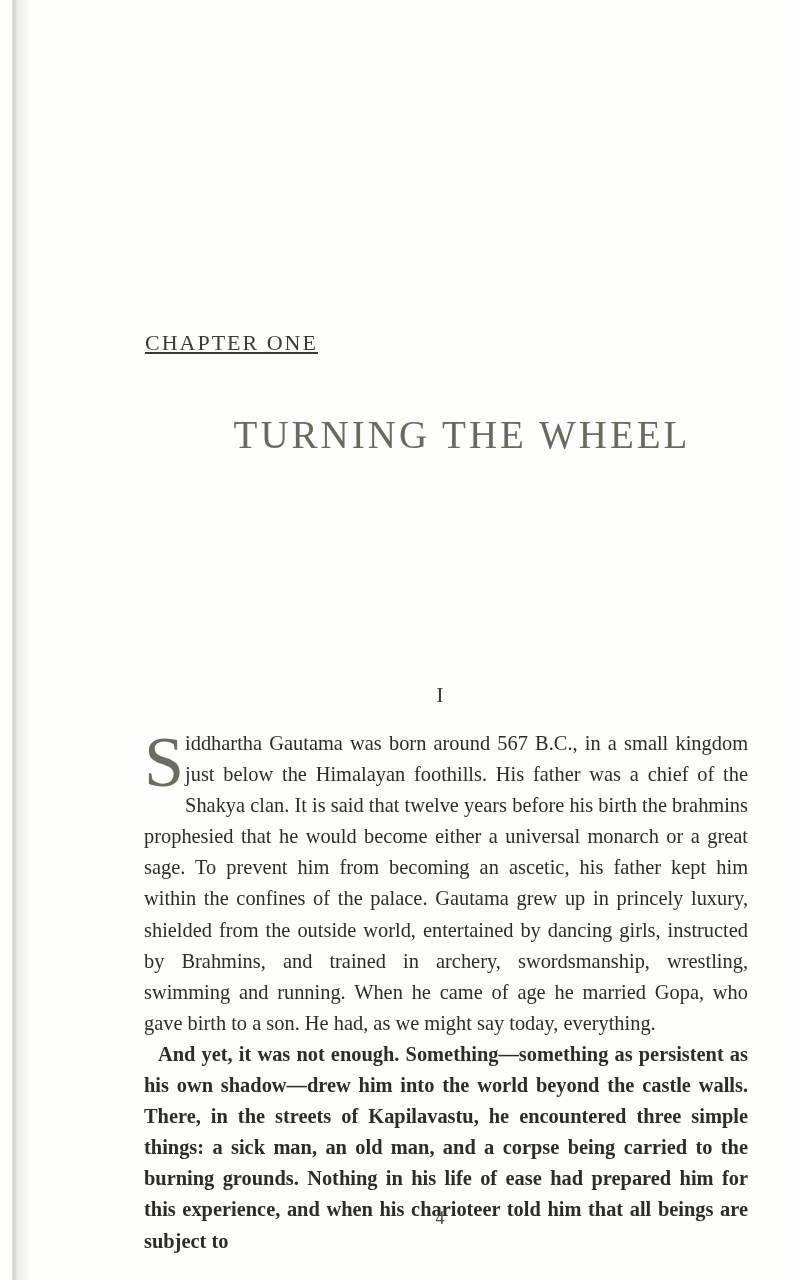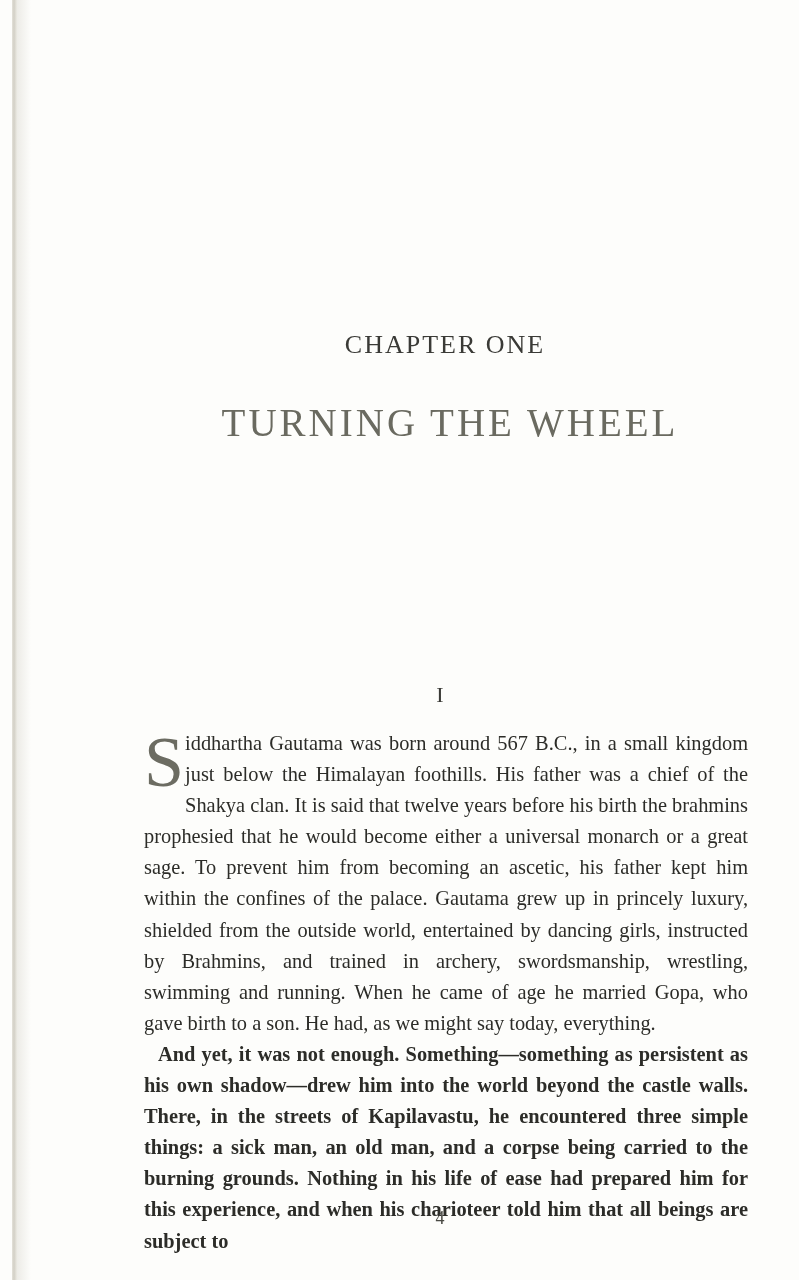--- a/index.html
+++ b/index.html
@@ -29,24 +29,24 @@
       top: 0;
       width: 14px;
       height: 1280px;
       background: linear-gradient(to right, rgba(220,218,210,0.5), rgba(253,253,251,0));
     }
     .chapter-label {
       position: absolute;
       top: 330px;
       left: 145px;
       width: 600px;
-      text-align: center;
-      font-size: 26px;
+      font-size: 22px;
       letter-spacing: 2px;
       color: #3a3a36;
+      text-decoration: underline;
     }
     .chapter-title {
       position: absolute;
       top: 400px;
       left: 145px;
       width: 610px;
       text-align: center;
       font-size: 39px;
       letter-spacing: 3px;
       color: #6a6a60;
@@ -97,21 +97,21 @@
     }
   </style>
 </head>
 <body>
 
 <div class="page-edge"></div>
 <div class="page-edge-shadow"></div>
 
 <div class="chapter-label">CHAPTER ONE</div>
 
-<h1 class="chapter-title" style="margin:0;font-weight:normal;">TURNING THE WHEEL</h1>
+<h1 class="chapter-title" style="margin:12px;font-weight:normal;">TURNING THE WHEEL</h1>
 
 <div class="section-marker">I</div>
 
 <div class="body-text">
   <p>
     <span class="drop-cap">S</span><span>iddhartha Gautama was born around 567 B.C., in a small kingdom just below the Himalayan foothills. His father was a chief of the Shakya clan. It is said that twelve years before his birth the brahmins prophesied that he would become either a universal monarch or a great sage. To prevent him from becoming an ascetic, his father kept him within the confines of the palace. Gautama grew up in princely luxury, shielded from the outside world, entertained by dancing girls, instructed by Brahmins, and trained in archery, swordsmanship, wrestling, swimming and running. When he came of age he married Gopa, who gave birth to a son. He had, as we might say today, everything.</span>
   </p>
   <p class="indent">And yet, it was not enough. Something—something as persistent as his own shadow—drew him into the world beyond the castle walls. There, in the streets of Kapilavastu, he encountered three simple things: a sick man, an old man, and a corpse being carried to the burning grounds. Nothing in his life of ease had prepared him for this experience, and when his charioteer told him that all beings are subject to</p>
 </div>
 

